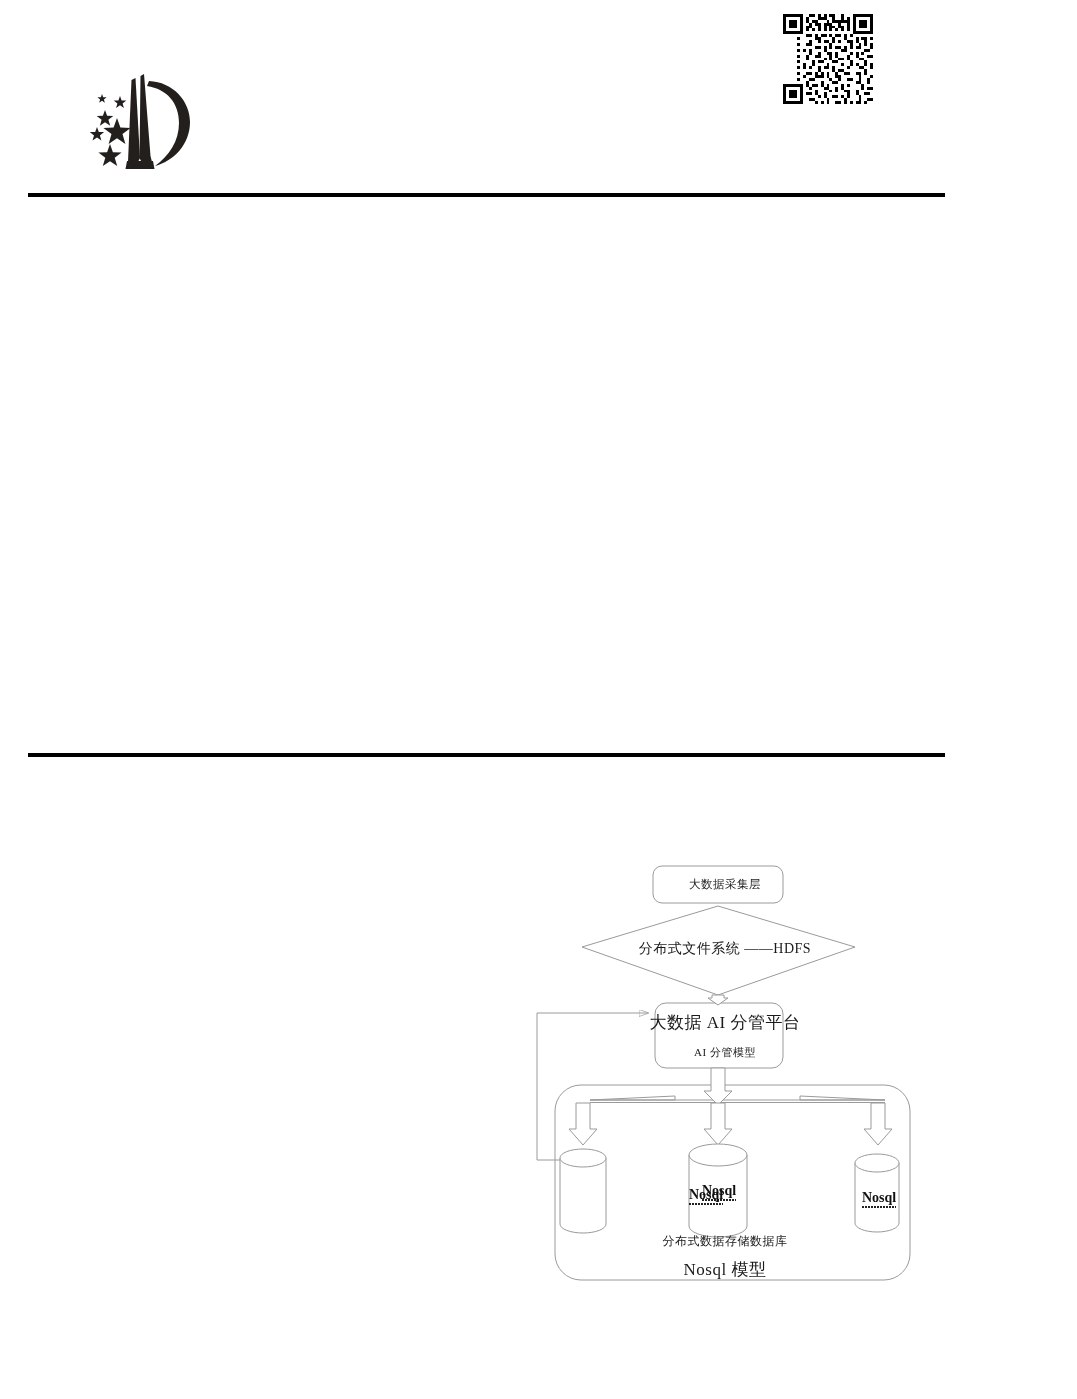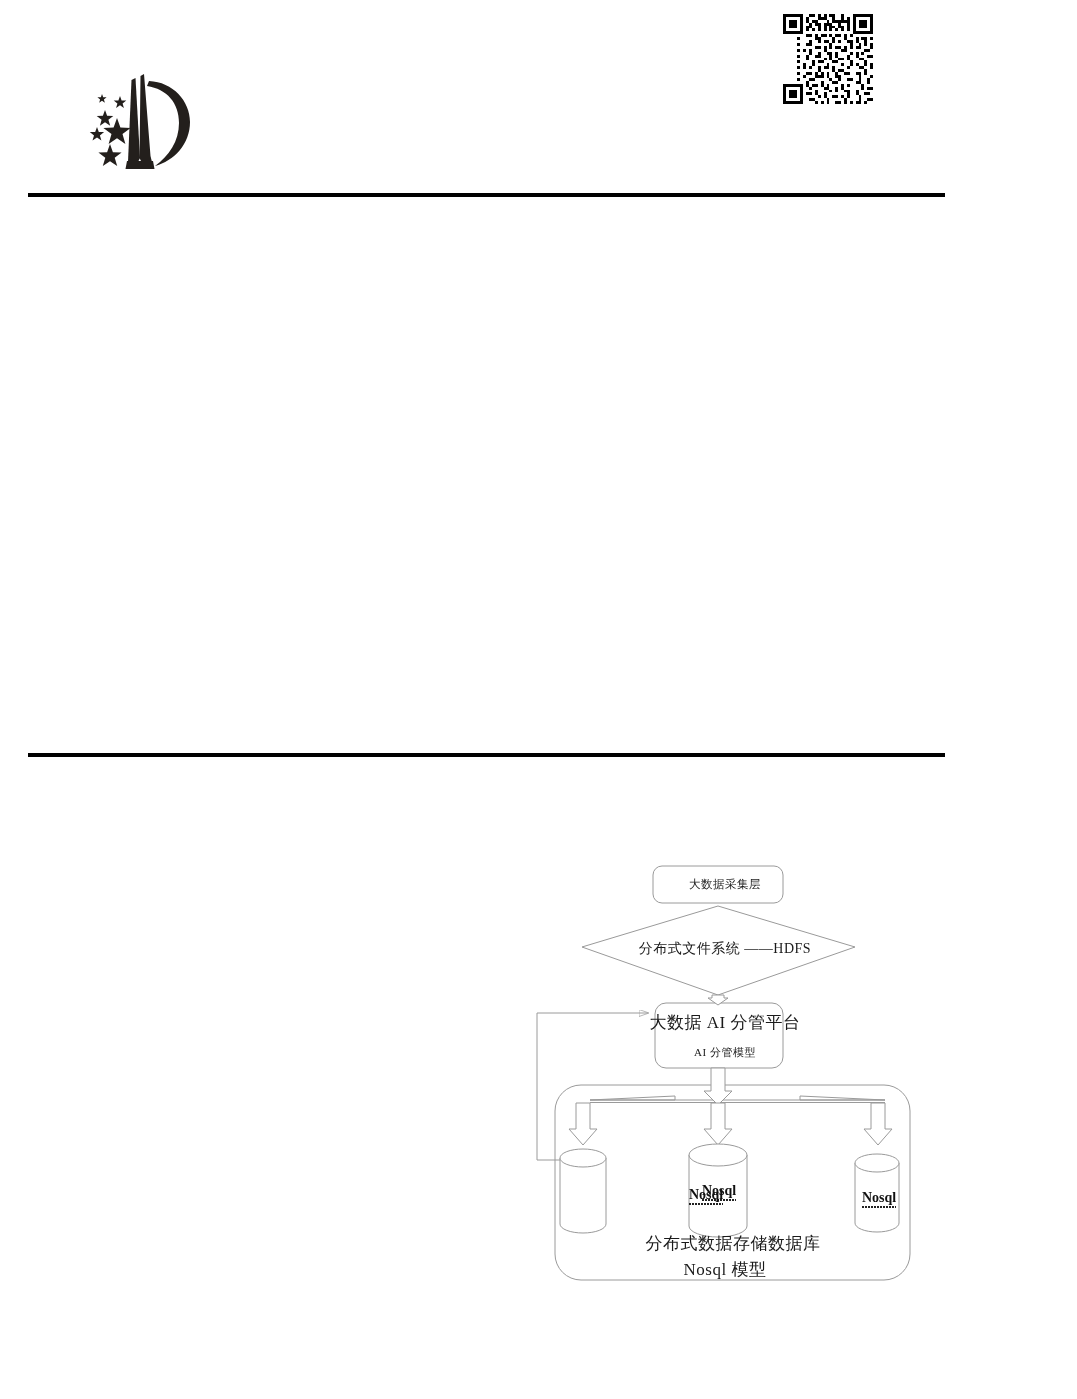--- a/index.html
+++ b/index.html
@@ -62,21 +62,21 @@
     color: #1a1a1a;
     white-space: nowrap;
     text-align: center;
     line-height: 1.1;
     letter-spacing: 0.5px;
   }
   #lbl-collect   { left: 0;  top: 23px;  width: 420px; font-size: 11.5px; }
   #lbl-hdfs      { left: 0;  top: 86px;  width: 420px; font-size: 14px; }
   #lbl-platform1 { left: 0;  top: 159px; width: 420px; font-size: 17px; }
   #lbl-platform2 { left: 0;  top: 191px; width: 420px; font-size: 11px; }
-  #lbl-store1    { left: 8px;  top: 380px; width: 420px; font-size: 17px; }
+  #lbl-store1    { left: 0;  top: 380px; width: 420px; font-size: 12px; }
   #lbl-store2    { left: 0;  top: 406px; width: 420px; font-size: 17px; }
 
   .cyl-label {
     position: absolute;
     font-family: "Liberation Serif", "DejaVu Serif", serif;
     font-weight: bold;
     font-size: 14px;
     color: #111;
     text-align: left;
     white-space: nowrap;

